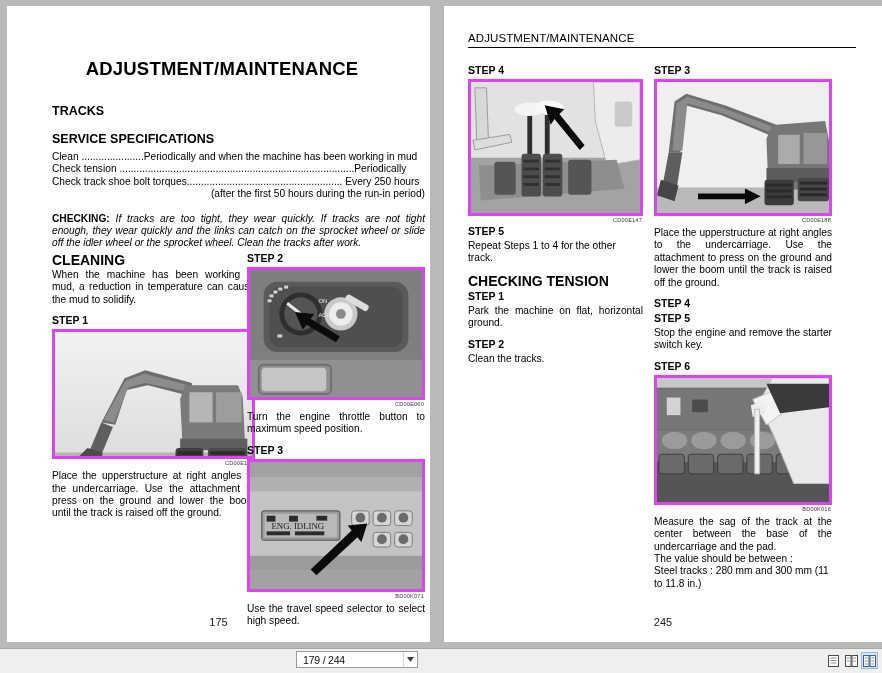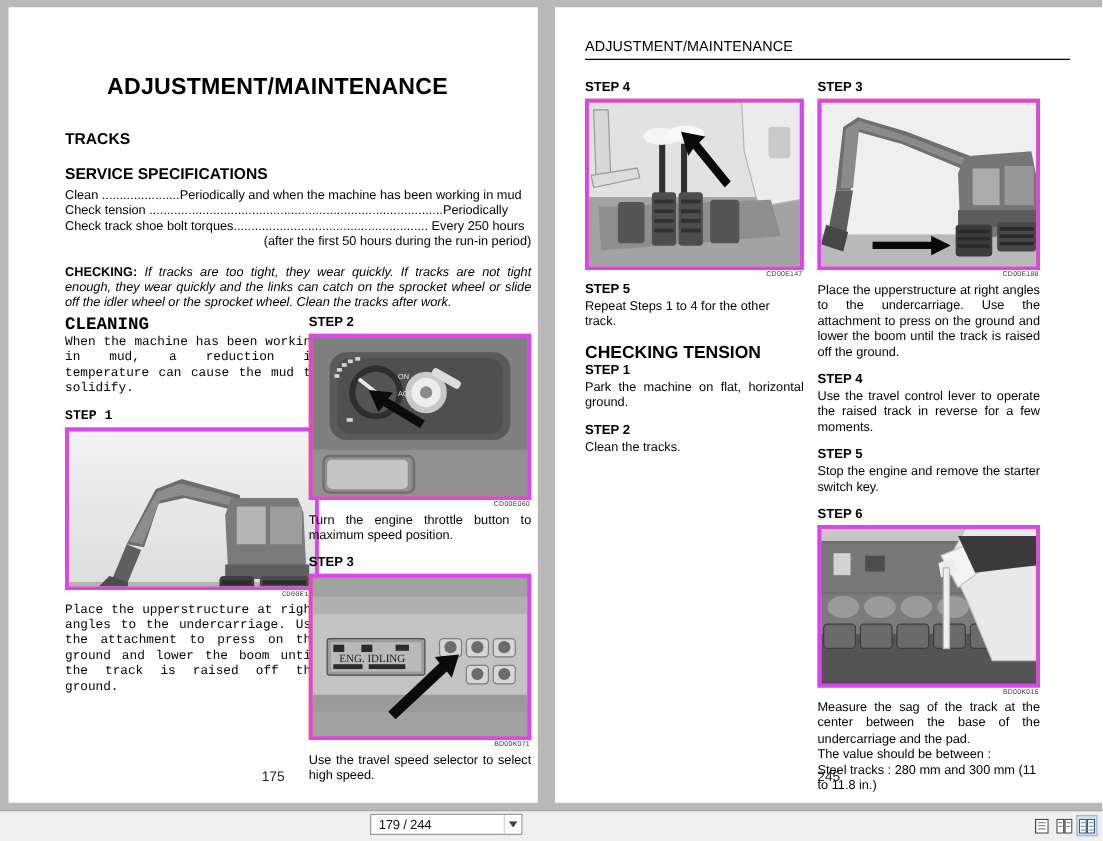--- a/index.html
+++ b/index.html
@@ -155,21 +155,21 @@
         <div class="spec-line">Check tension ...................................................................................Periodically</div>
         <div class="spec-line">Check track shoe bolt torques....................................................... Every 250 hours</div>
         <div class="spec-line right">(after the first 50 hours during the run-in period)</div>
         <div style="height:12px;"></div>
         <div class="important">
           <b>CHECKING:</b>
           <i>If tracks are too tight, they wear quickly. If tracks are not tight enough, they wear quickly and the links can catch on the sprocket wheel or slide off the idler wheel or the sprocket wheel. Clean the tracks after work.</i>
         </div>
       </div>
 
-      <div class="col" style="left:45px; top:246px; width:203px;font-family:Liberation Mono, monospace;">
+      <div class="col" style="left:45px; top:246px; width:203px;">
         <div class="h-big">CLEANING</div>
         <p class="body">When the machine has been working in mud, a reduction in temperature can cause the mud to solidify.</p>
         <div class="step">STEP 1</div>
 
         <div class="fig">
           <div class="frame" style="height:130px;">
             <svg class="photo" viewBox="0 0 170 130" preserveAspectRatio="none">
               <defs>
                 <linearGradient id="skyA" x1="0" y1="0" x2="0" y2="1">
                   <stop offset="0" stop-color="#f2f2f2"></stop>
@@ -407,21 +407,20 @@
                 <path d="M42 114 L90 114 L90 109 L106 117 L90 125 L90 120 L42 120 Z" fill="#080808"></path>
               </g>
             </svg>
           </div>
           <div class="code">CD00E188</div>
         </div>
 
         <p class="body" style="margin-top:3px;">Place the upperstructure at right angles to the undercarriage. Use the attachment to press on the ground and lower the boom until the track is raised off the ground.</p>
 
         <div class="step">STEP 4</div>
-        <p class="body">Use the travel control lever to operate the raised track in reverse for a few moments.</p>
 
         <div class="step">STEP 5</div>
         <p class="body">Stop the engine and remove the starter switch key.</p>
 
         <div class="step">STEP 6</div>
 
         <div class="fig">
           <div class="frame" style="height:130px;">
             <svg class="photo" viewBox="0 0 176 130" preserveAspectRatio="none">
               <rect width="176" height="130" fill="#8d8d8d"></rect>

